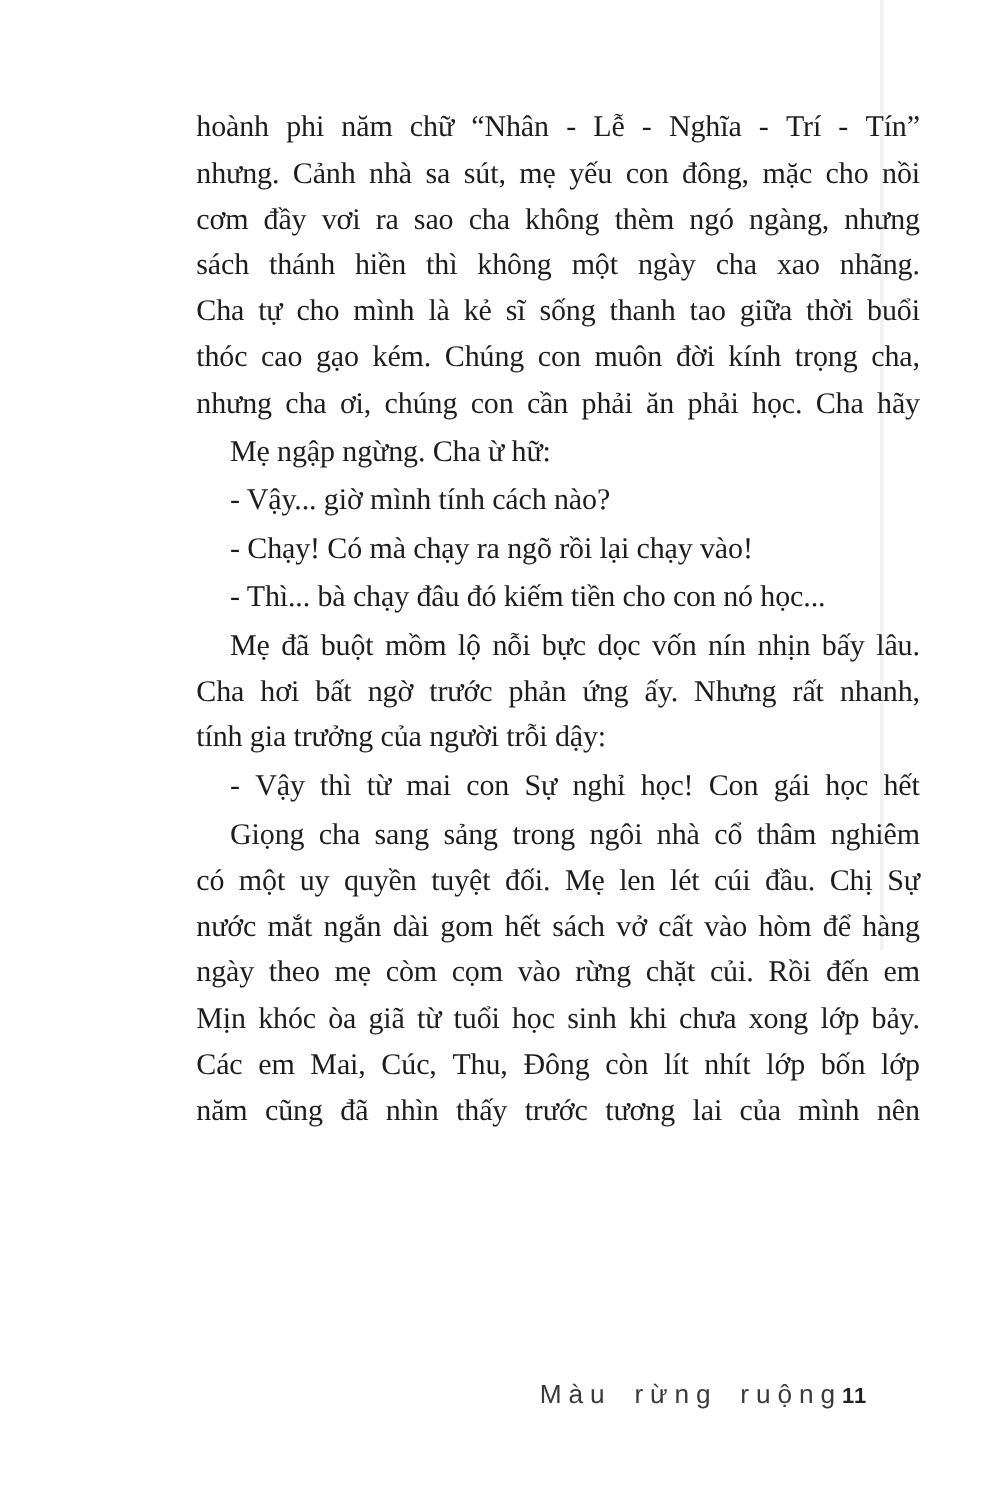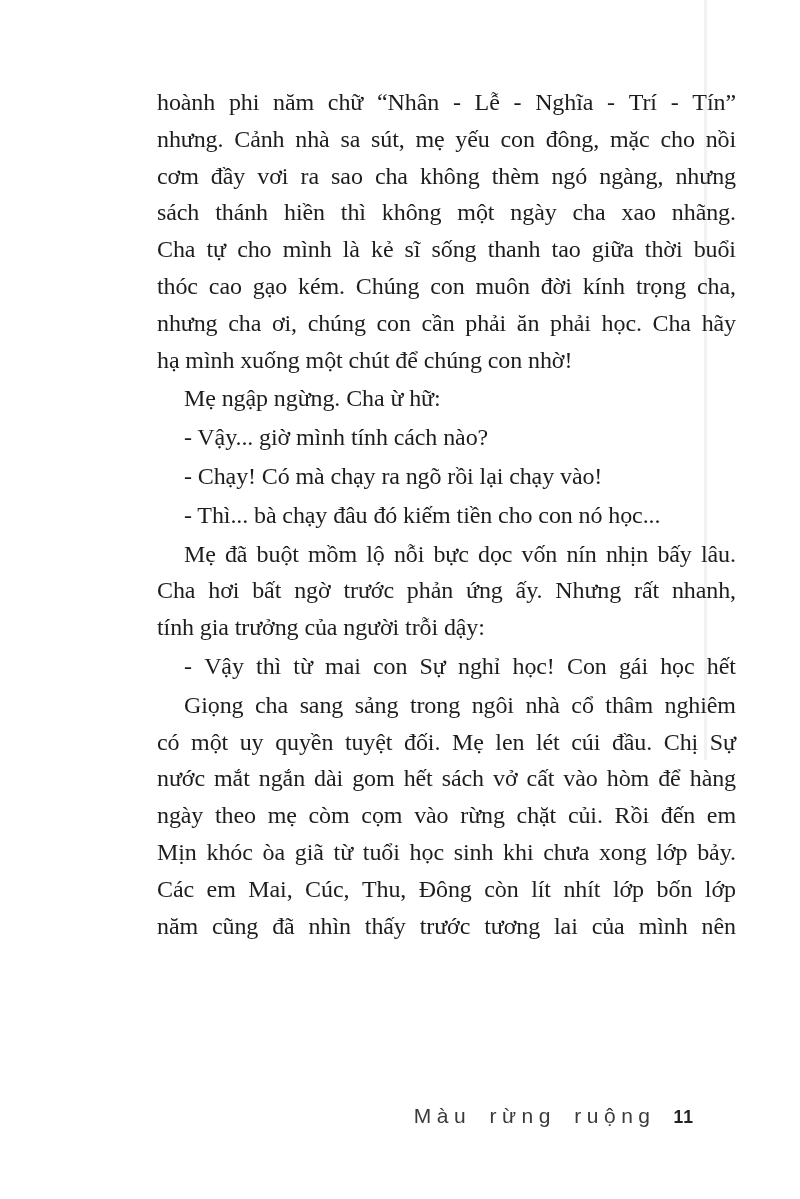--- a/index.html
+++ b/index.html
@@ -54,21 +54,20 @@
     align-items: baseline;
     font-family: "Liberation Sans", "DejaVu Sans", sans-serif;
   }
   .running-title {
     font-size: 21px;
     letter-spacing: 5.5px;
     word-spacing: 7px;
     color: #3a3a3a;
   }
   .page-number {
-    margin-left: 18px;
     font-size: 17.5px;
     font-weight: bold;
     letter-spacing: 1px;
     color: #222222;
   }
 </style>
 </head>
 <body>
 
 <div class="page">
@@ -165,21 +164,20 @@
           <span>chúng</span>
           <span>con</span>
           <span>cần</span>
           <span>phải</span>
           <span>ăn</span>
           <span>phải</span>
           <span>học.</span>
           <span>Cha</span>
           <span>hãy</span>
         </div>
-        <div class="line last">hạ mình xuống một chút để chúng con nhờ!</div>
       </div>
       <div class="para">
         <div class="line last indent">Mẹ ngập ngừng. Cha ừ hữ:</div>
       </div>
       <div class="para">
         <div class="line last indent">- Vậy... giờ mình tính cách nào?</div>
       </div>
       <div class="para">
         <div class="line last indent">- Chạy! Có mà chạy ra ngõ rồi lại chạy vào!</div>
       </div>

